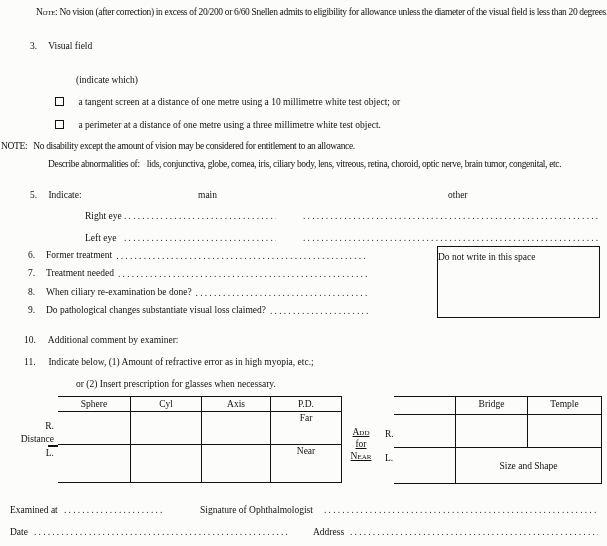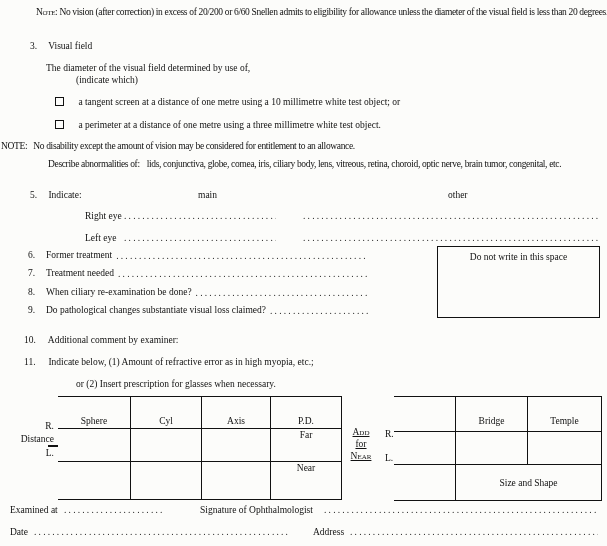--- a/index.html
+++ b/index.html
@@ -17,44 +17,43 @@
   .dots{display:inline-block;overflow:hidden;white-space:nowrap;height:11px;vertical-align:bottom;}
   .dots::after{
     content:"........................................................................................................................................................................................................";
     letter-spacing:2.2px;font-size:9.5px;color:#111;
   }
   .flexrow{display:flex;align-items:flex-end;}
   .flexrow .dots{flex:1;min-width:0;margin-left:4px;}
   
   .cbx{display:inline-block;width:7px;height:7px;border:1.3px solid #111;background:transparent;}
   
-  .dnw{border:1.8px solid #111;text-align:center;padding-top:4px;}
+  .dnw{border:1.8px solid #111;padding-top:4px;}
   
   table.frm{border-collapse:collapse;table-layout:fixed;}
   table.frm td{border:1.5px solid #111;padding:0;vertical-align:top;text-align:center;font-size:9.5px;line-height:12px;}
   table.frm td.noleft{border-left:none;}
-  table.frm td.hdr{height:13px;padding-top:18px;}
+  table.frm td.hdr{height:13px;padding-top:1px;}
   .addblk{text-align:center;line-height:12px;text-decoration:underline;}
   .sizeshape{vertical-align:middle !important;}
 </style>
 </head>
 <body>
 
 <div id="page">
 
   <div class="abs tight just" style="left:36px;top:6px;width:566px;padding-left:39px;text-indent:-39px;">
     <span class="sc">Note:</span>
     <span>No vision (after correction) in excess of 20/200 or 6/60 Snellen admits to eligibility for allowance unless the diameter of the visual field is less than 20 degrees.</span>
   </div>
 
   <div class="abs" style="left:30px;top:40px;">
     <span class="num" style="width:16px;">3.</span>
     <span>Visual field</span>
   </div>
-  <div class="abs" style="left:46px;top:62px;">The diameter of the visual field determined by use of,</div>
   <div class="abs" style="left:76px;top:74px;">(indicate which)</div>
 
   <div class="abs" style="left:55px;top:96px;">
     <span class="cbx" style="vertical-align:-1px;"></span>
     <span style="margin-left:12px;">a tangent screen at a distance of one metre using a 10 millimetre white test object; or</span>
   </div>
   <div class="abs" style="left:55px;top:119px;">
     <span class="cbx" style="vertical-align:-1px;"></span>
     <span style="margin-left:12px;">a perimeter at a distance of one metre using a three millimetre white test object.</span>
   </div>

